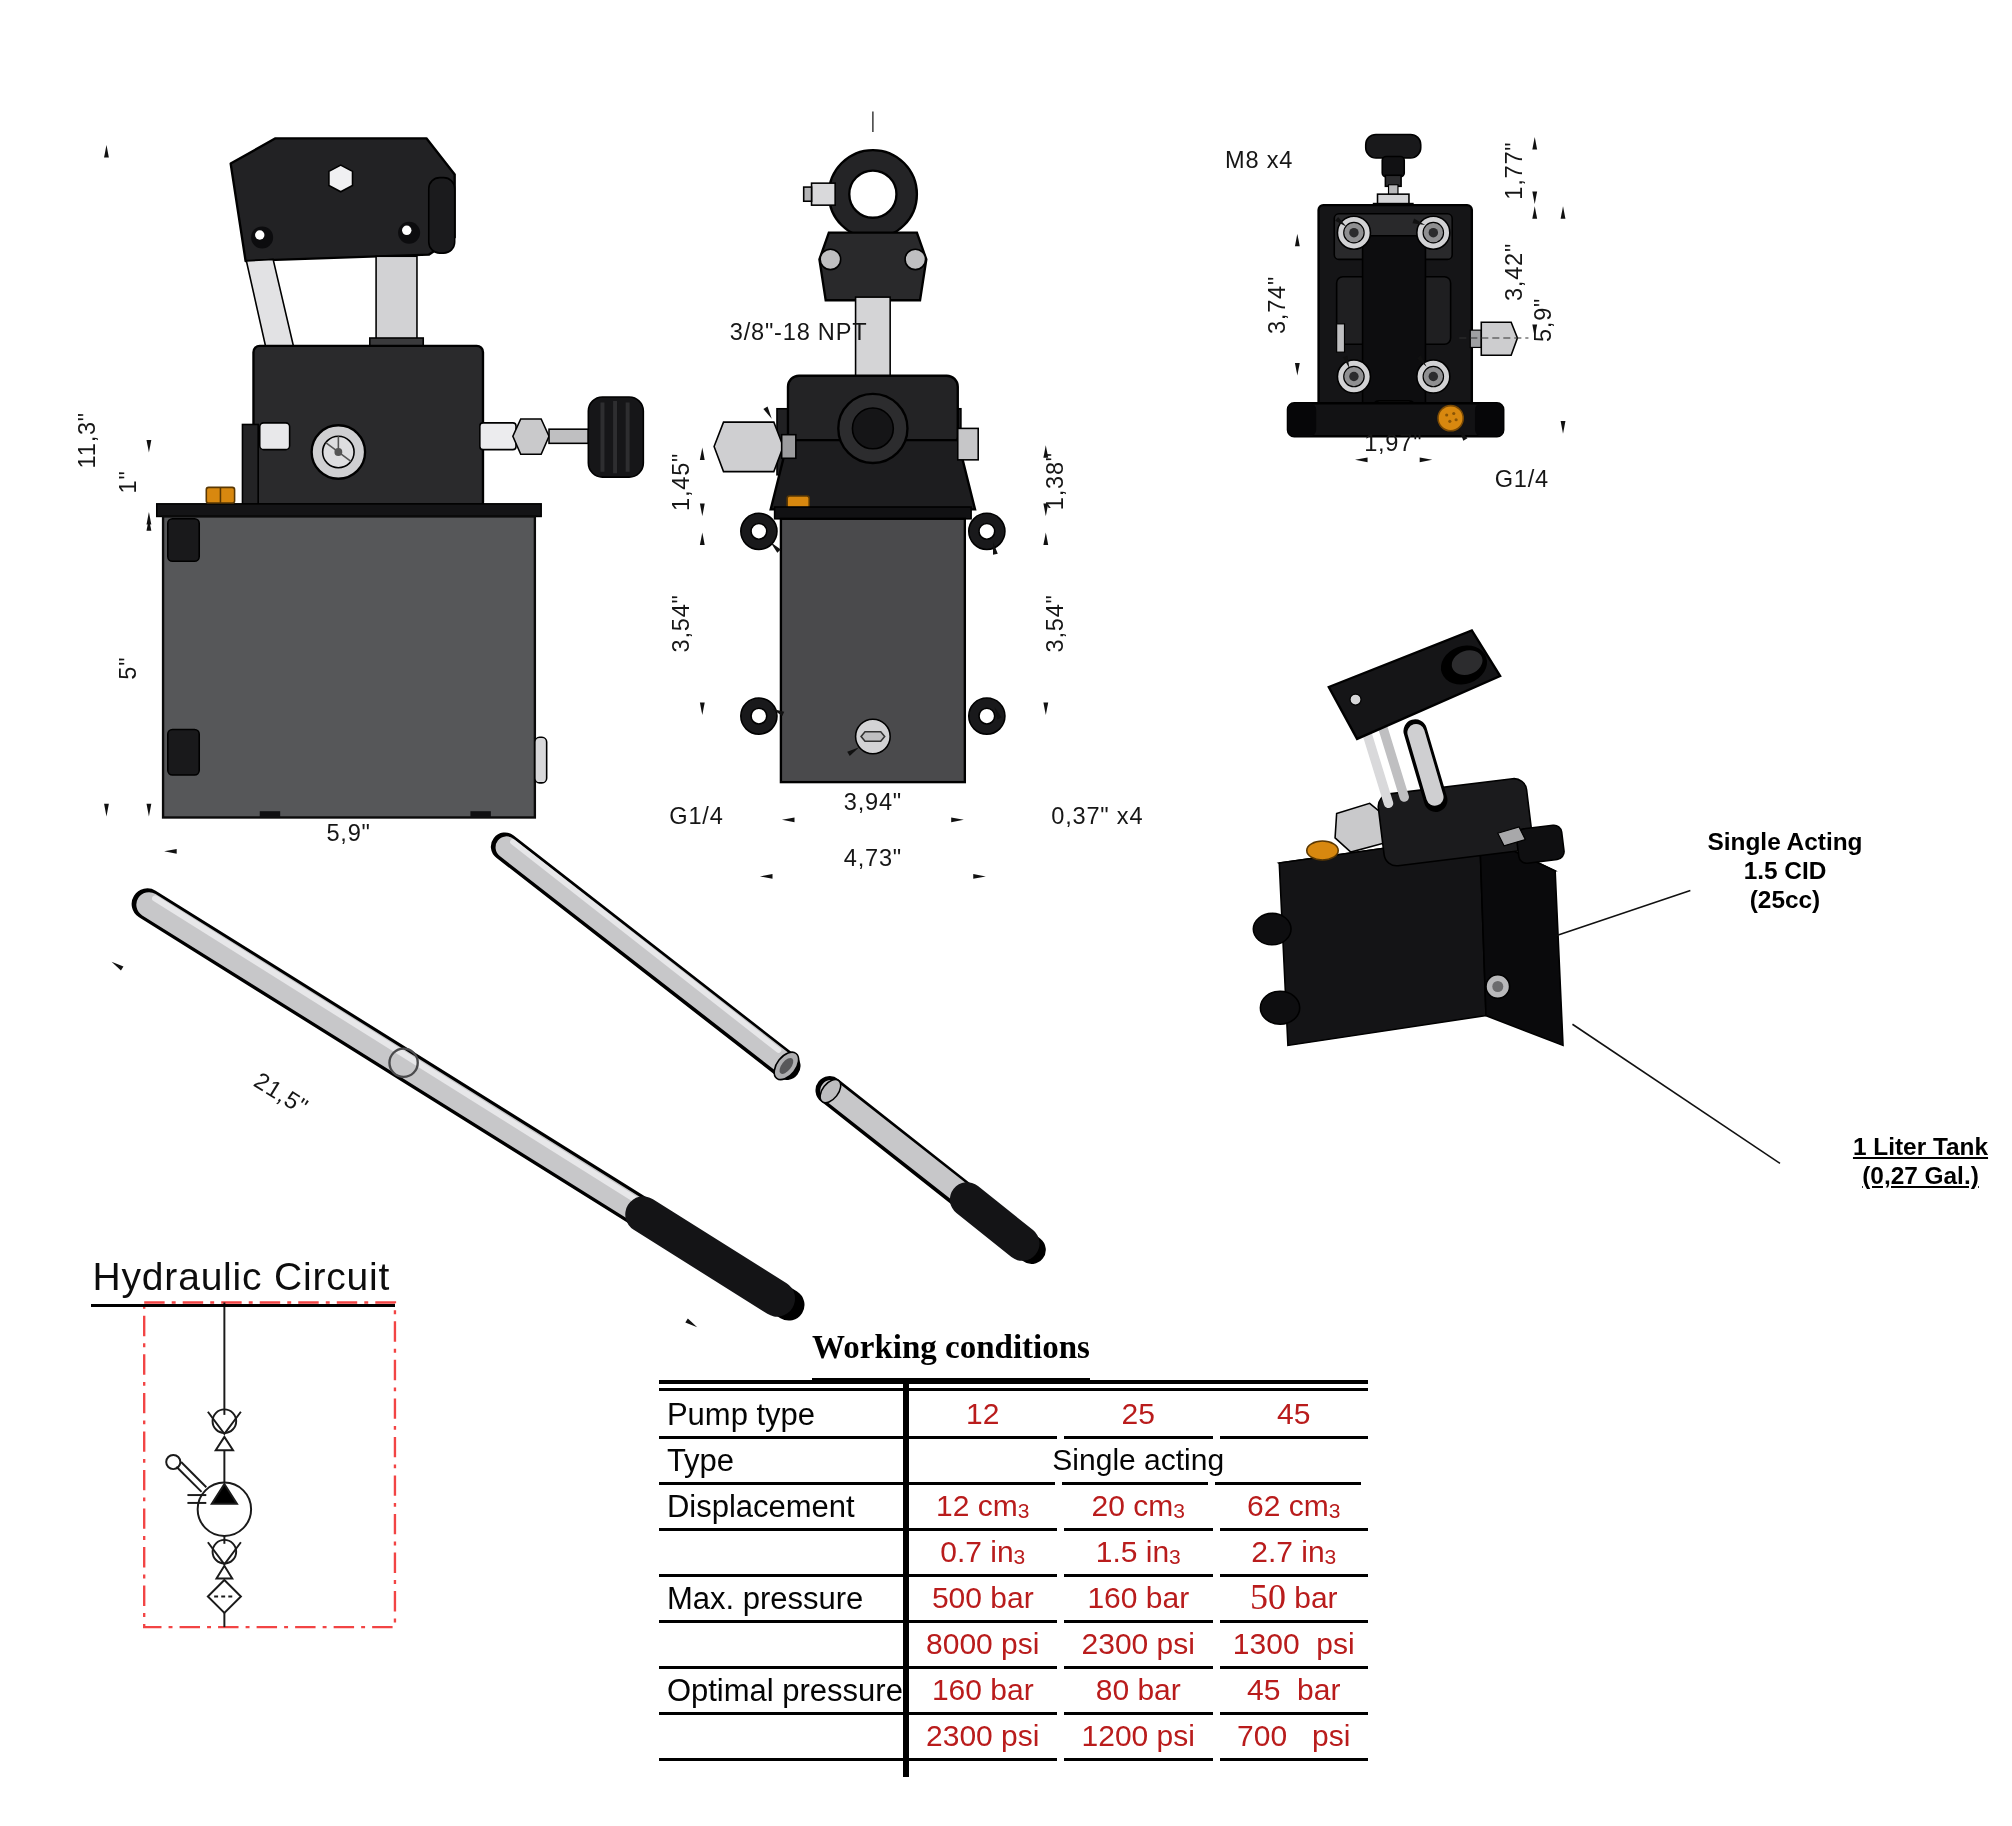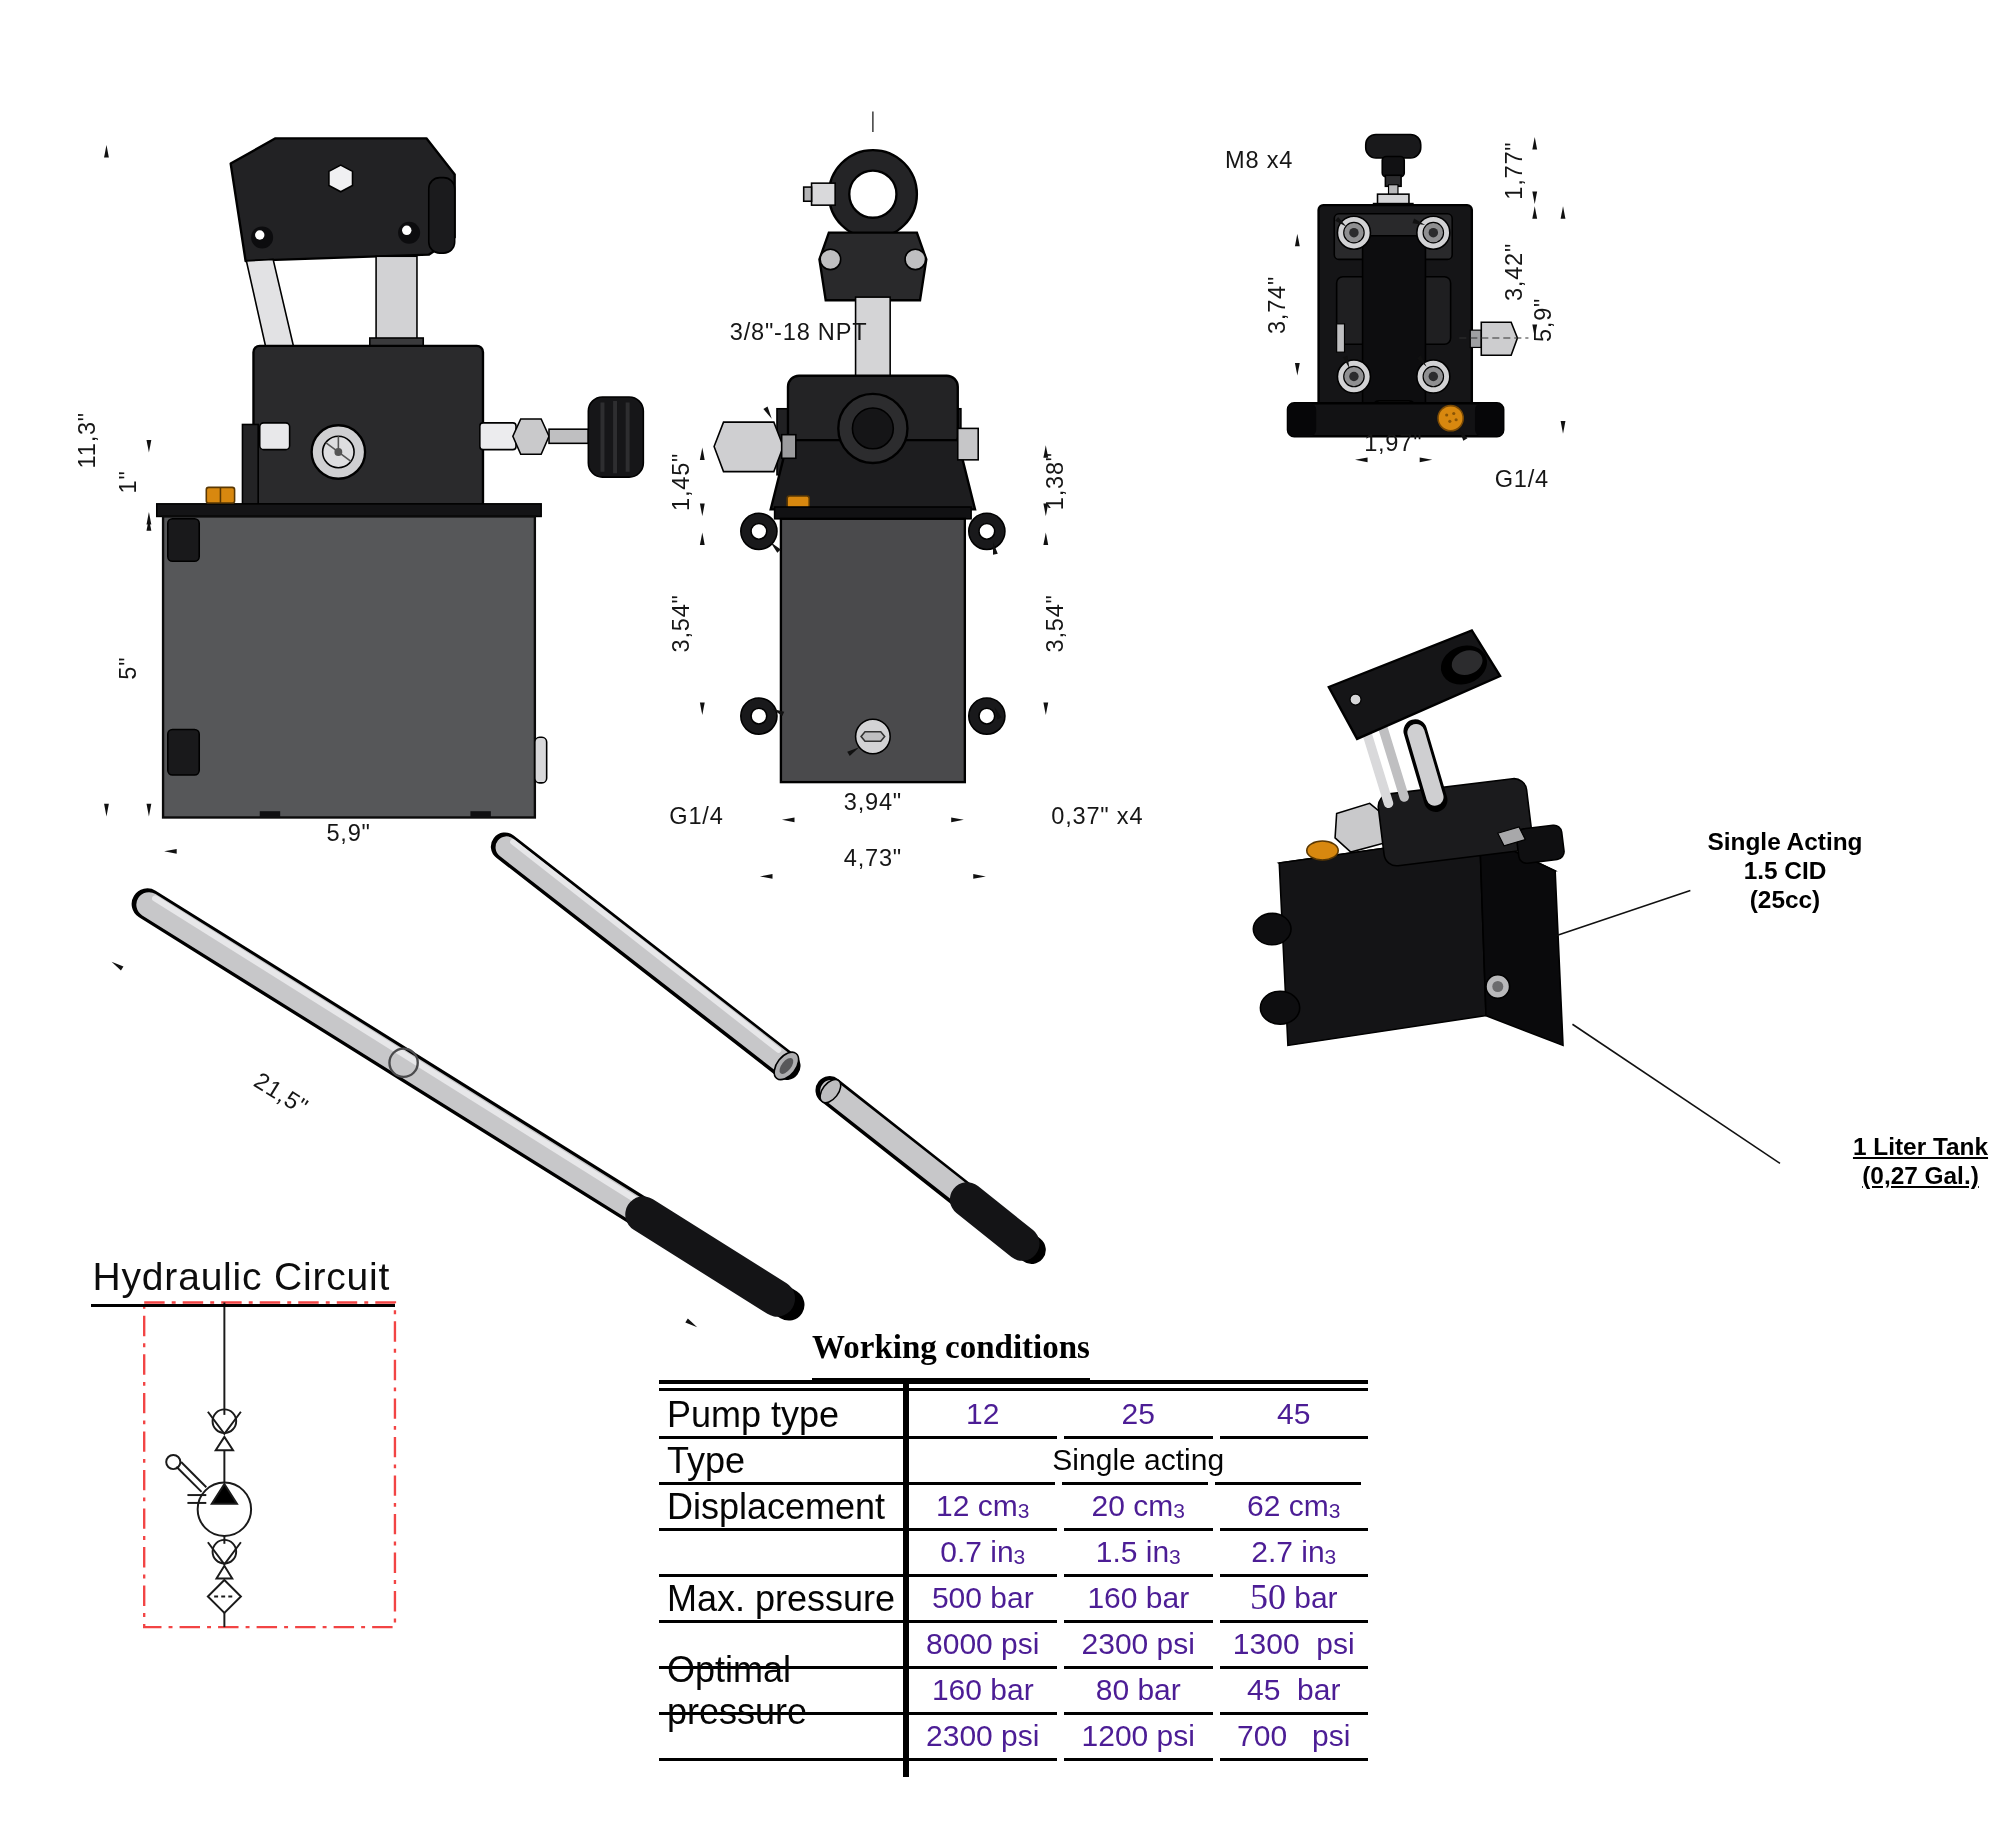--- a/index.html
+++ b/index.html
@@ -12,24 +12,24 @@
              color:#0d0d0d; border-bottom:3.1px solid #000; padding:0 4.7px 4.7px 1.6px; }
   .wc-title-wrap { position:absolute; left:786px; top:1329px; width:330px; text-align:center; }
   .wc-title { display:inline-block; font-family:"Liberation Serif", serif; font-weight:bold;
               font-size:33px; border-bottom:4.7px solid #000; padding-bottom:12px; color:#000; }
   .wc-table { position:absolute; left:659px; top:1393px; width:709px; }
   .wc-top1 { position:absolute; left:0; right:0; top:-12.6px; height:3.9px; background:#000; }
   .wc-top2 { position:absolute; left:0; right:0; top:-5.5px; height:3.9px; background:#000; }
   .wc-divider { position:absolute; left:244px; top:-12.6px; width:5.5px; height:397px; background:#000; }
   .wc-row { display:flex; height:46px; }
   .wc-label { width:244px; border-bottom:3.9px solid #000; display:flex; align-items:center;
-              padding-left:7.9px; font-size:36px; color:#050505; }
+              padding-left:7.9px; font-size:31px; color:#050505; }
   .wc-vals { flex:1; display:flex; margin-left:5.5px; position:relative; }
   .wc-cell { flex:1; border-bottom:3.9px solid #000; display:flex; align-items:flex-end;
-             justify-content:center; font-size:30px; color:#4c1d95; margin-right:7px;
+             justify-content:center; font-size:30px; color:#b91c1c; margin-right:7px;
              white-space:pre; padding-bottom:4.7px; }
   .wc-cell:last-child { margin-right:0; }
   .wc-span { position:absolute; left:0; right:0; top:0; bottom:3.9px; display:flex;
              align-items:center; justify-content:center; font-size:30px; color:#050505; }
   .wc-cell sup, .sup3 { font-size:21px; position:relative; top:-12.6px; line-height:0; }
   .serif90 { font-family:"Liberation Serif", serif; font-size:36px; line-height:1; }
   .iso-note { position:absolute; text-align:center; font-weight:bold; font-size:24.4px;
               line-height:29px; color:#000; }
   .note-pump { left:1689px; top:827px; width:192px; }
   .note-tank { left:1834px; top:1132px; width:173px;text-decoration:underline; }

